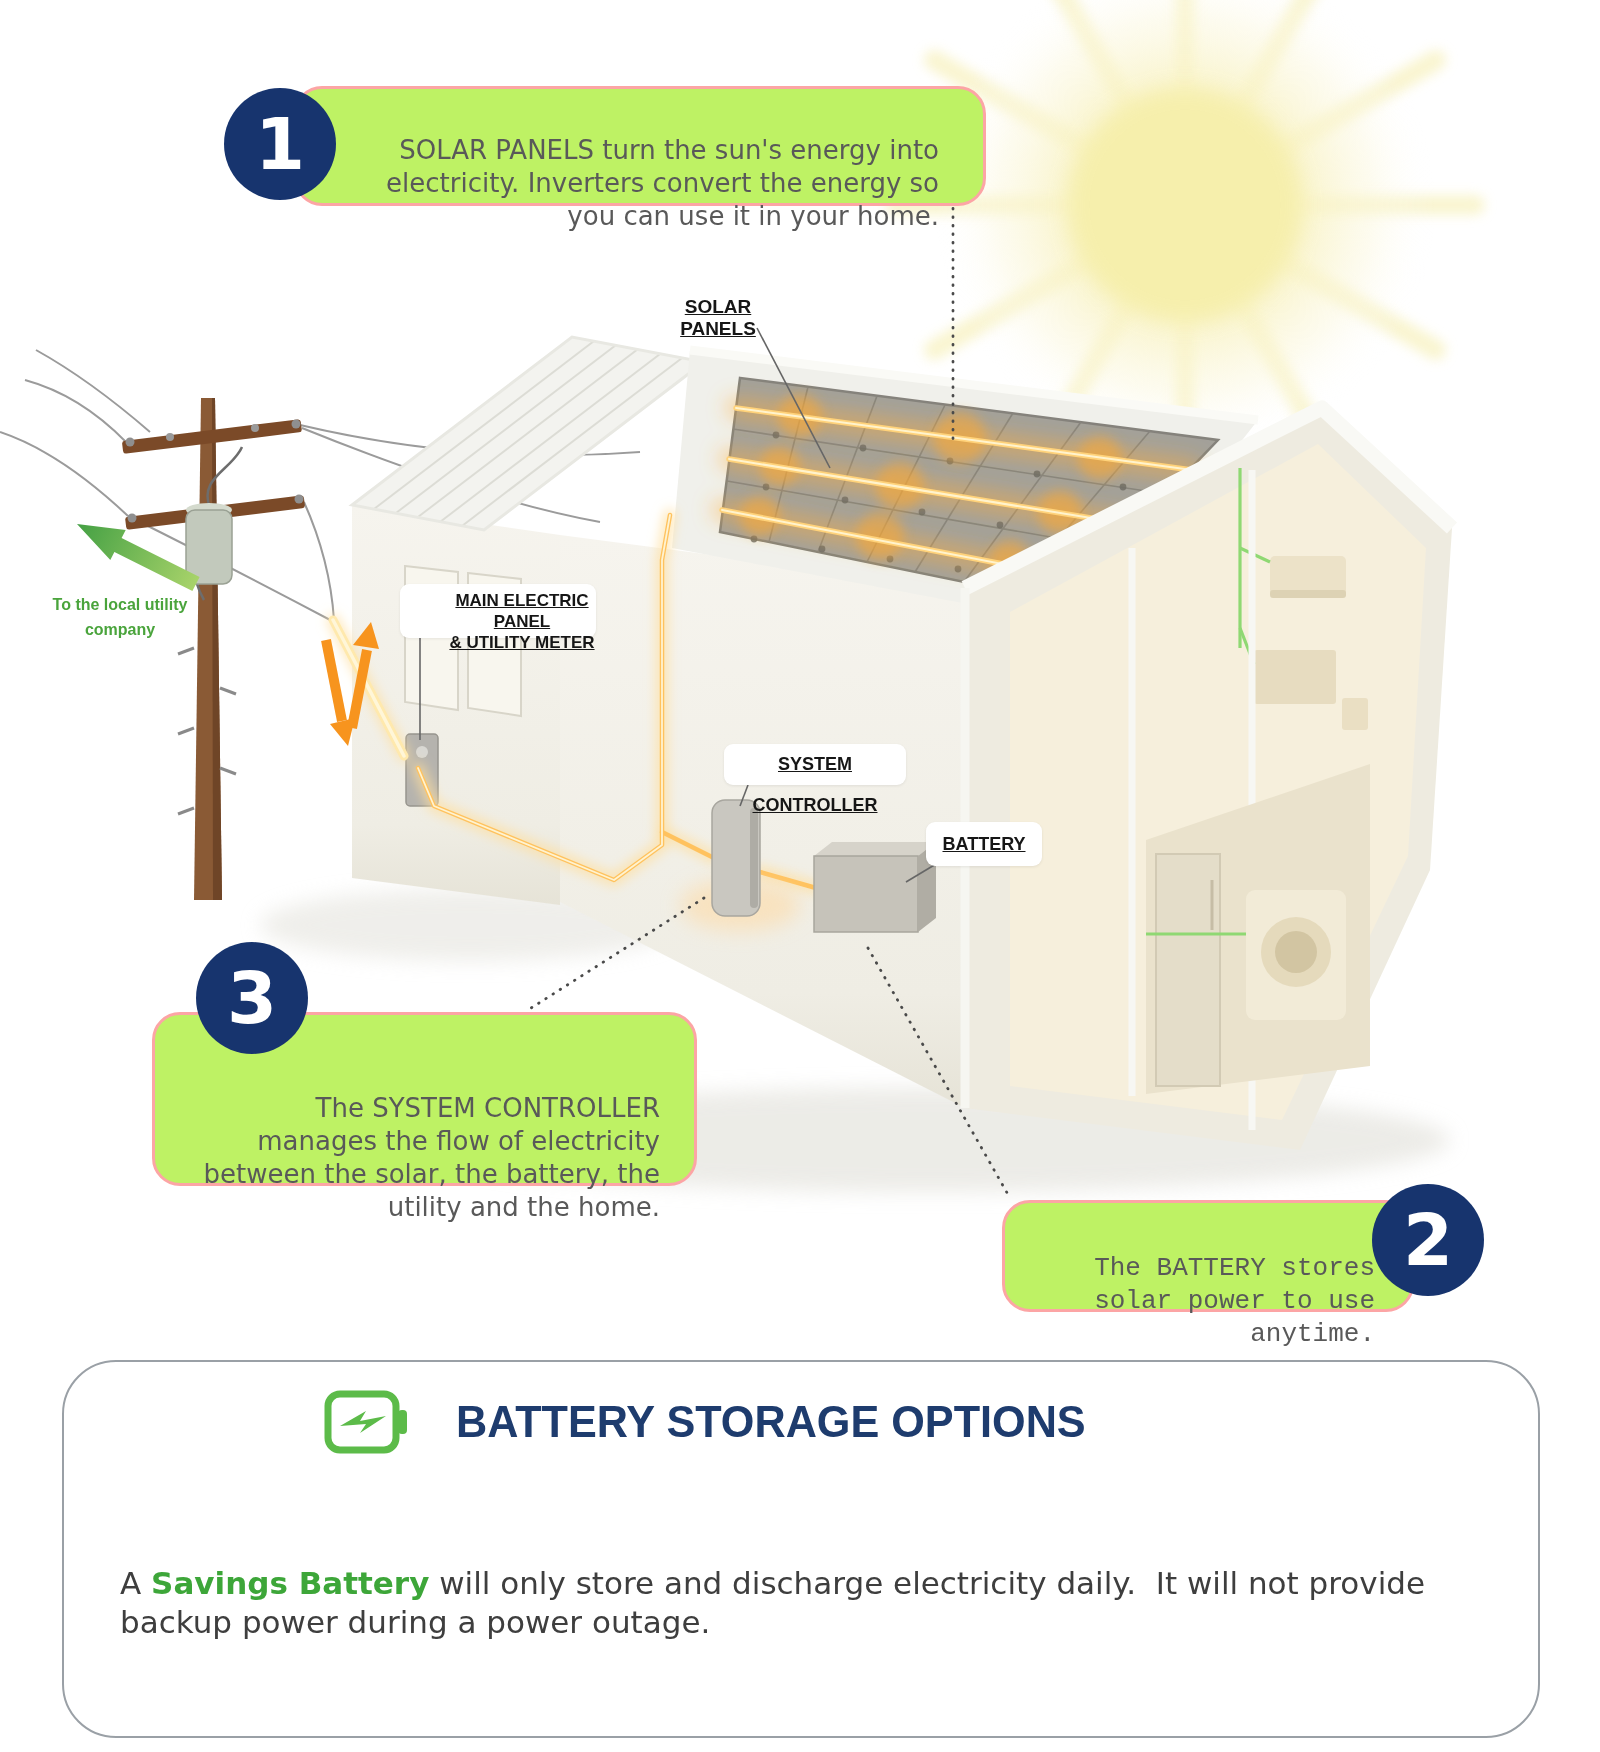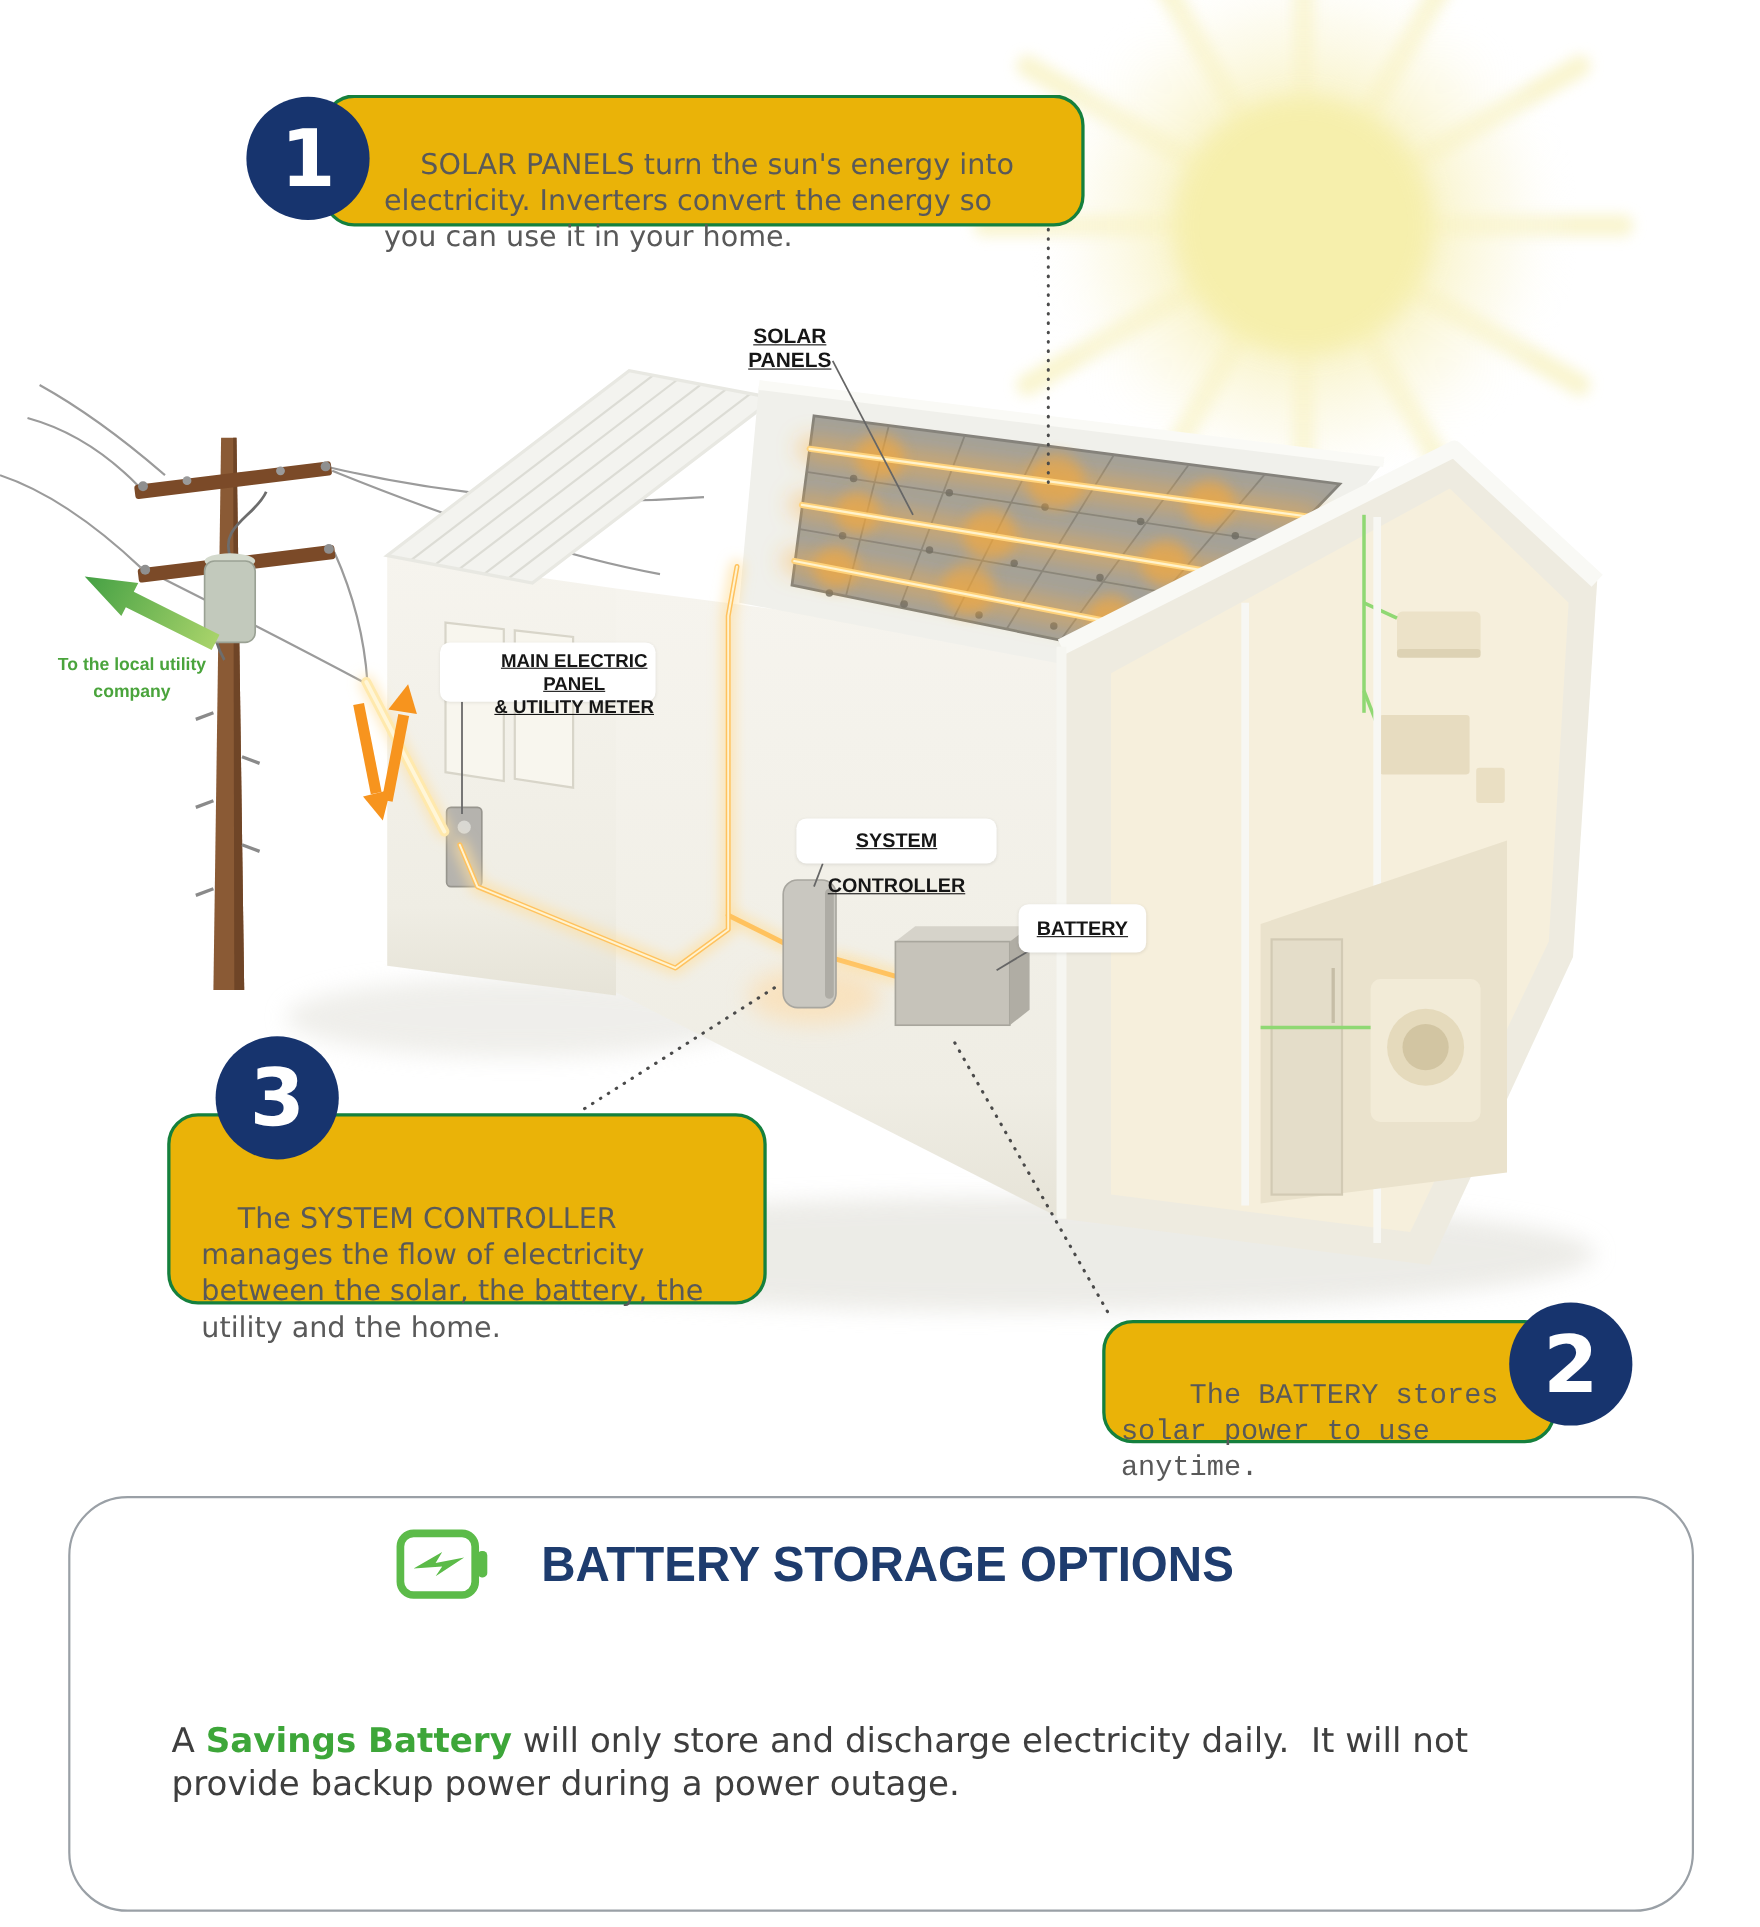--- a/index.html
+++ b/index.html
@@ -1,36 +1,36 @@
 <!DOCTYPE html>
 <html><head>
 <meta charset="utf-8">
 <style>
   html,body{margin:0;padding:0;}
   body{width:1600px;height:1752px;background:#ffffff;font-family:"DejaVu Sans",sans-serif;position:relative;overflow:hidden;}
   .stage{position:absolute;inset:0;}
   .illustration{position:absolute;left:0;top:0;}
   
-  .callout{position:absolute;background:#eab308;border:3px solid #15803d;border-radius:28px;color:#595959;font-size:26px;line-height:33px;box-sizing:border-box;white-space:pre-wrap;}
+  .callout{position:absolute;background:#bef264;border:3px solid #fca5a5;border-radius:28px;color:#595959;font-size:26px;line-height:33px;box-sizing:border-box;white-space:pre-wrap;text-align:right;}
   .callout.c1{left:294px;top:86px;width:692px;height:120px;padding:12px 44px 0 52px;}
   .callout.c3{left:152px;top:1012px;width:545px;height:174px;padding:44px 34px 0 28px;}
   .callout.c2{left:1002px;top:1200px;width:412px;height:112px;padding:16px 36px 0 14px;font-family:Liberation Mono, monospace;}
   .badge{position:absolute;width:112px;height:112px;border-radius:50%;background:#17346e;color:#ffffff;font-size:72px;font-weight:bold;display:flex;align-items:center;justify-content:center;z-index:5;}
   .badge.b1{left:224px;top:88px;}
   .badge.b3{left:196px;top:942px;}
   .badge.b2{left:1372px;top:1184px;}
   
   .dev-label{position:absolute;background:#ffffff;border-radius:9px;font-family:"Liberation Sans",sans-serif;font-weight:bold;color:#161616;text-align:center;box-sizing:border-box;z-index:3;text-decoration:underline;}
   .lbl-solar{left:648px;top:296px;width:140px;font-size:19px;background:transparent;}
   .lbl-main{left:400px;top:584px;width:196px;height:54px;font-size:17px;line-height:21px;padding-top:6px;box-shadow:0 1px 3px rgba(0,0,0,.08);padding-left:48px;}
   .lbl-controller{left:724px;top:744px;width:182px;height:41px;font-size:18px;line-height:41px;box-shadow:0 1px 3px rgba(0,0,0,.08);}
   .lbl-battery{left:926px;top:822px;width:116px;height:44px;font-size:18px;line-height:44px;box-shadow:0 1px 3px rgba(0,0,0,.08);}
   .lbl-utility{position:absolute;left:38px;top:592px;width:164px;font-family:"Liberation Sans",sans-serif;font-weight:bold;font-size:16px;line-height:25px;color:#4aa43c;text-align:center;z-index:3;}
   
-  .card{position:absolute;left:62px;top:1360px;width:1478px;height:378px;background:#fff;border:2px solid #9aa0a6;border-radius:54px;box-sizing:border-box;padding-left:36px;}
+  .card{position:absolute;left:62px;top:1360px;width:1478px;height:378px;background:#fff;border:2px solid #9aa0a6;border-radius:54px;box-sizing:border-box;}
   .card-header{display:flex;align-items:center;margin:26px 0 0 260px;}
   .card-title{font-family:"Liberation Sans",sans-serif;font-weight:bold;font-size:45px;color:#1e3c6e;margin-left:46px;letter-spacing:0px;transform:scaleX(.96);transform-origin:left center;white-space:nowrap;}
   .card-body{margin:30px 84px 0 56px;font-size:31px;line-height:39px;color:#3e3e3e;white-space:pre-wrap;}
   .card-body p{margin:0 0 40px 0;}
   .hl-green{color:#3da639;font-weight:bold;}
 </style>
 </head>
 <body>
 
 <div class="stage">

